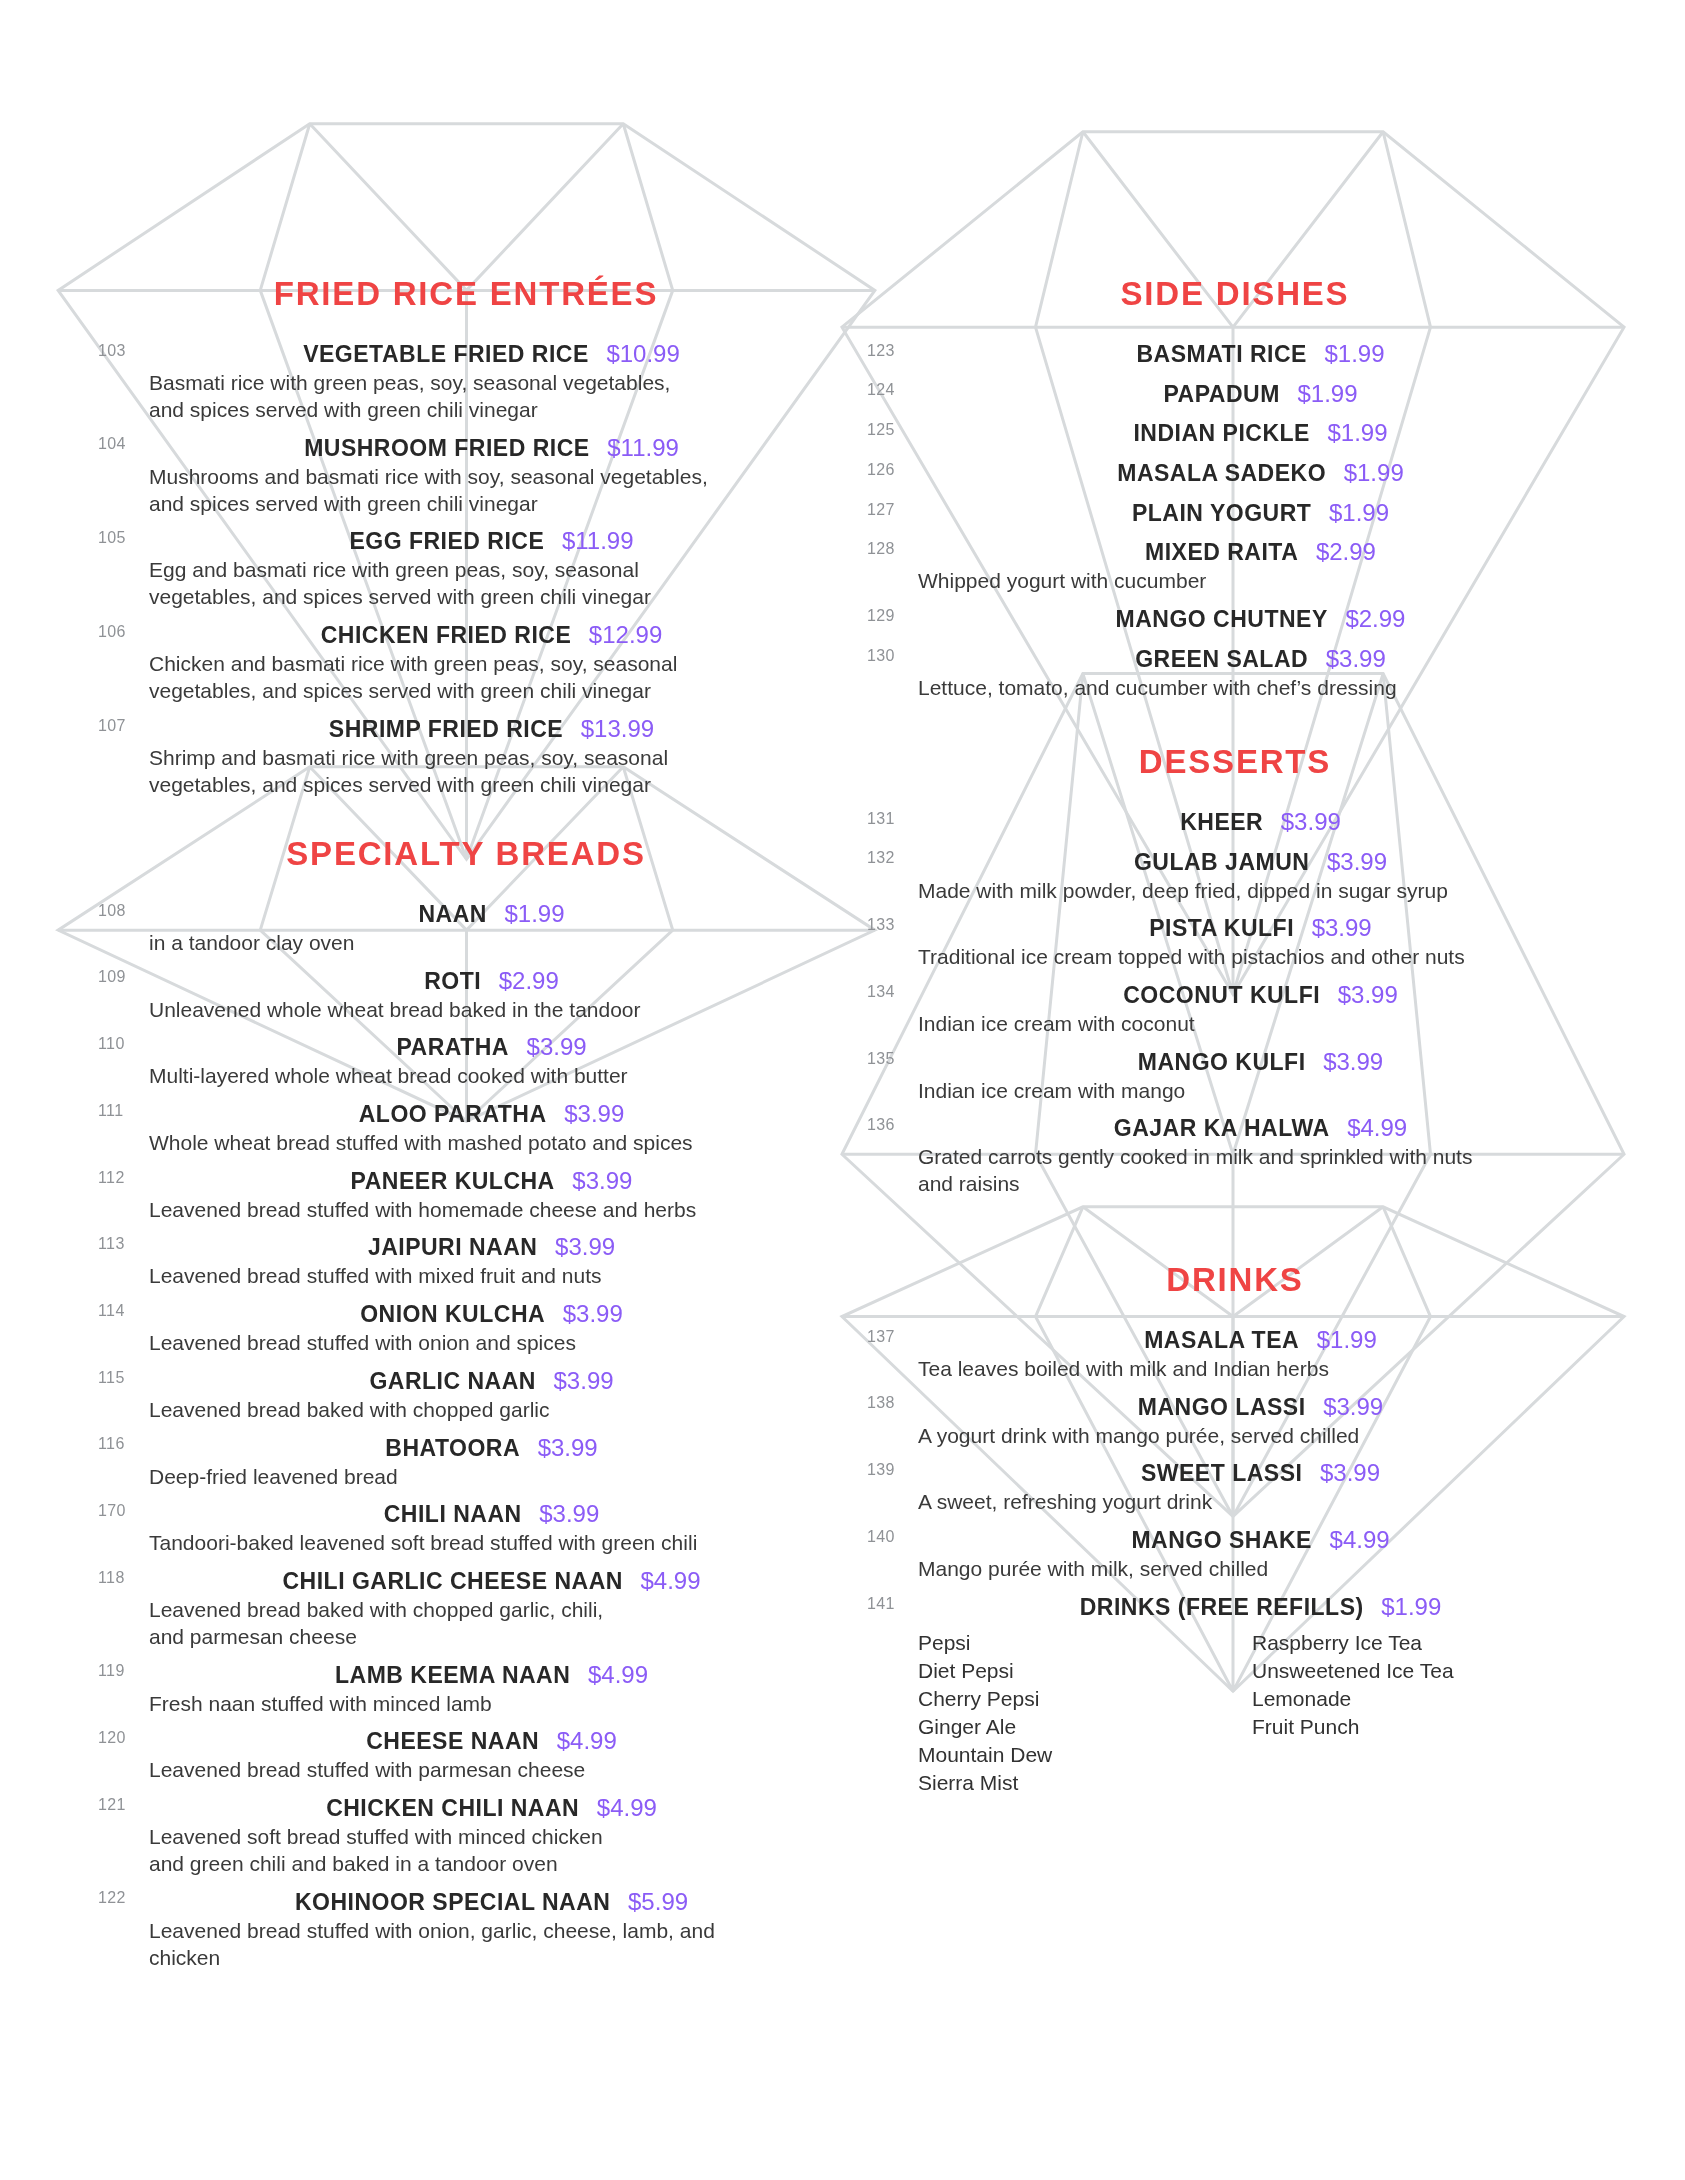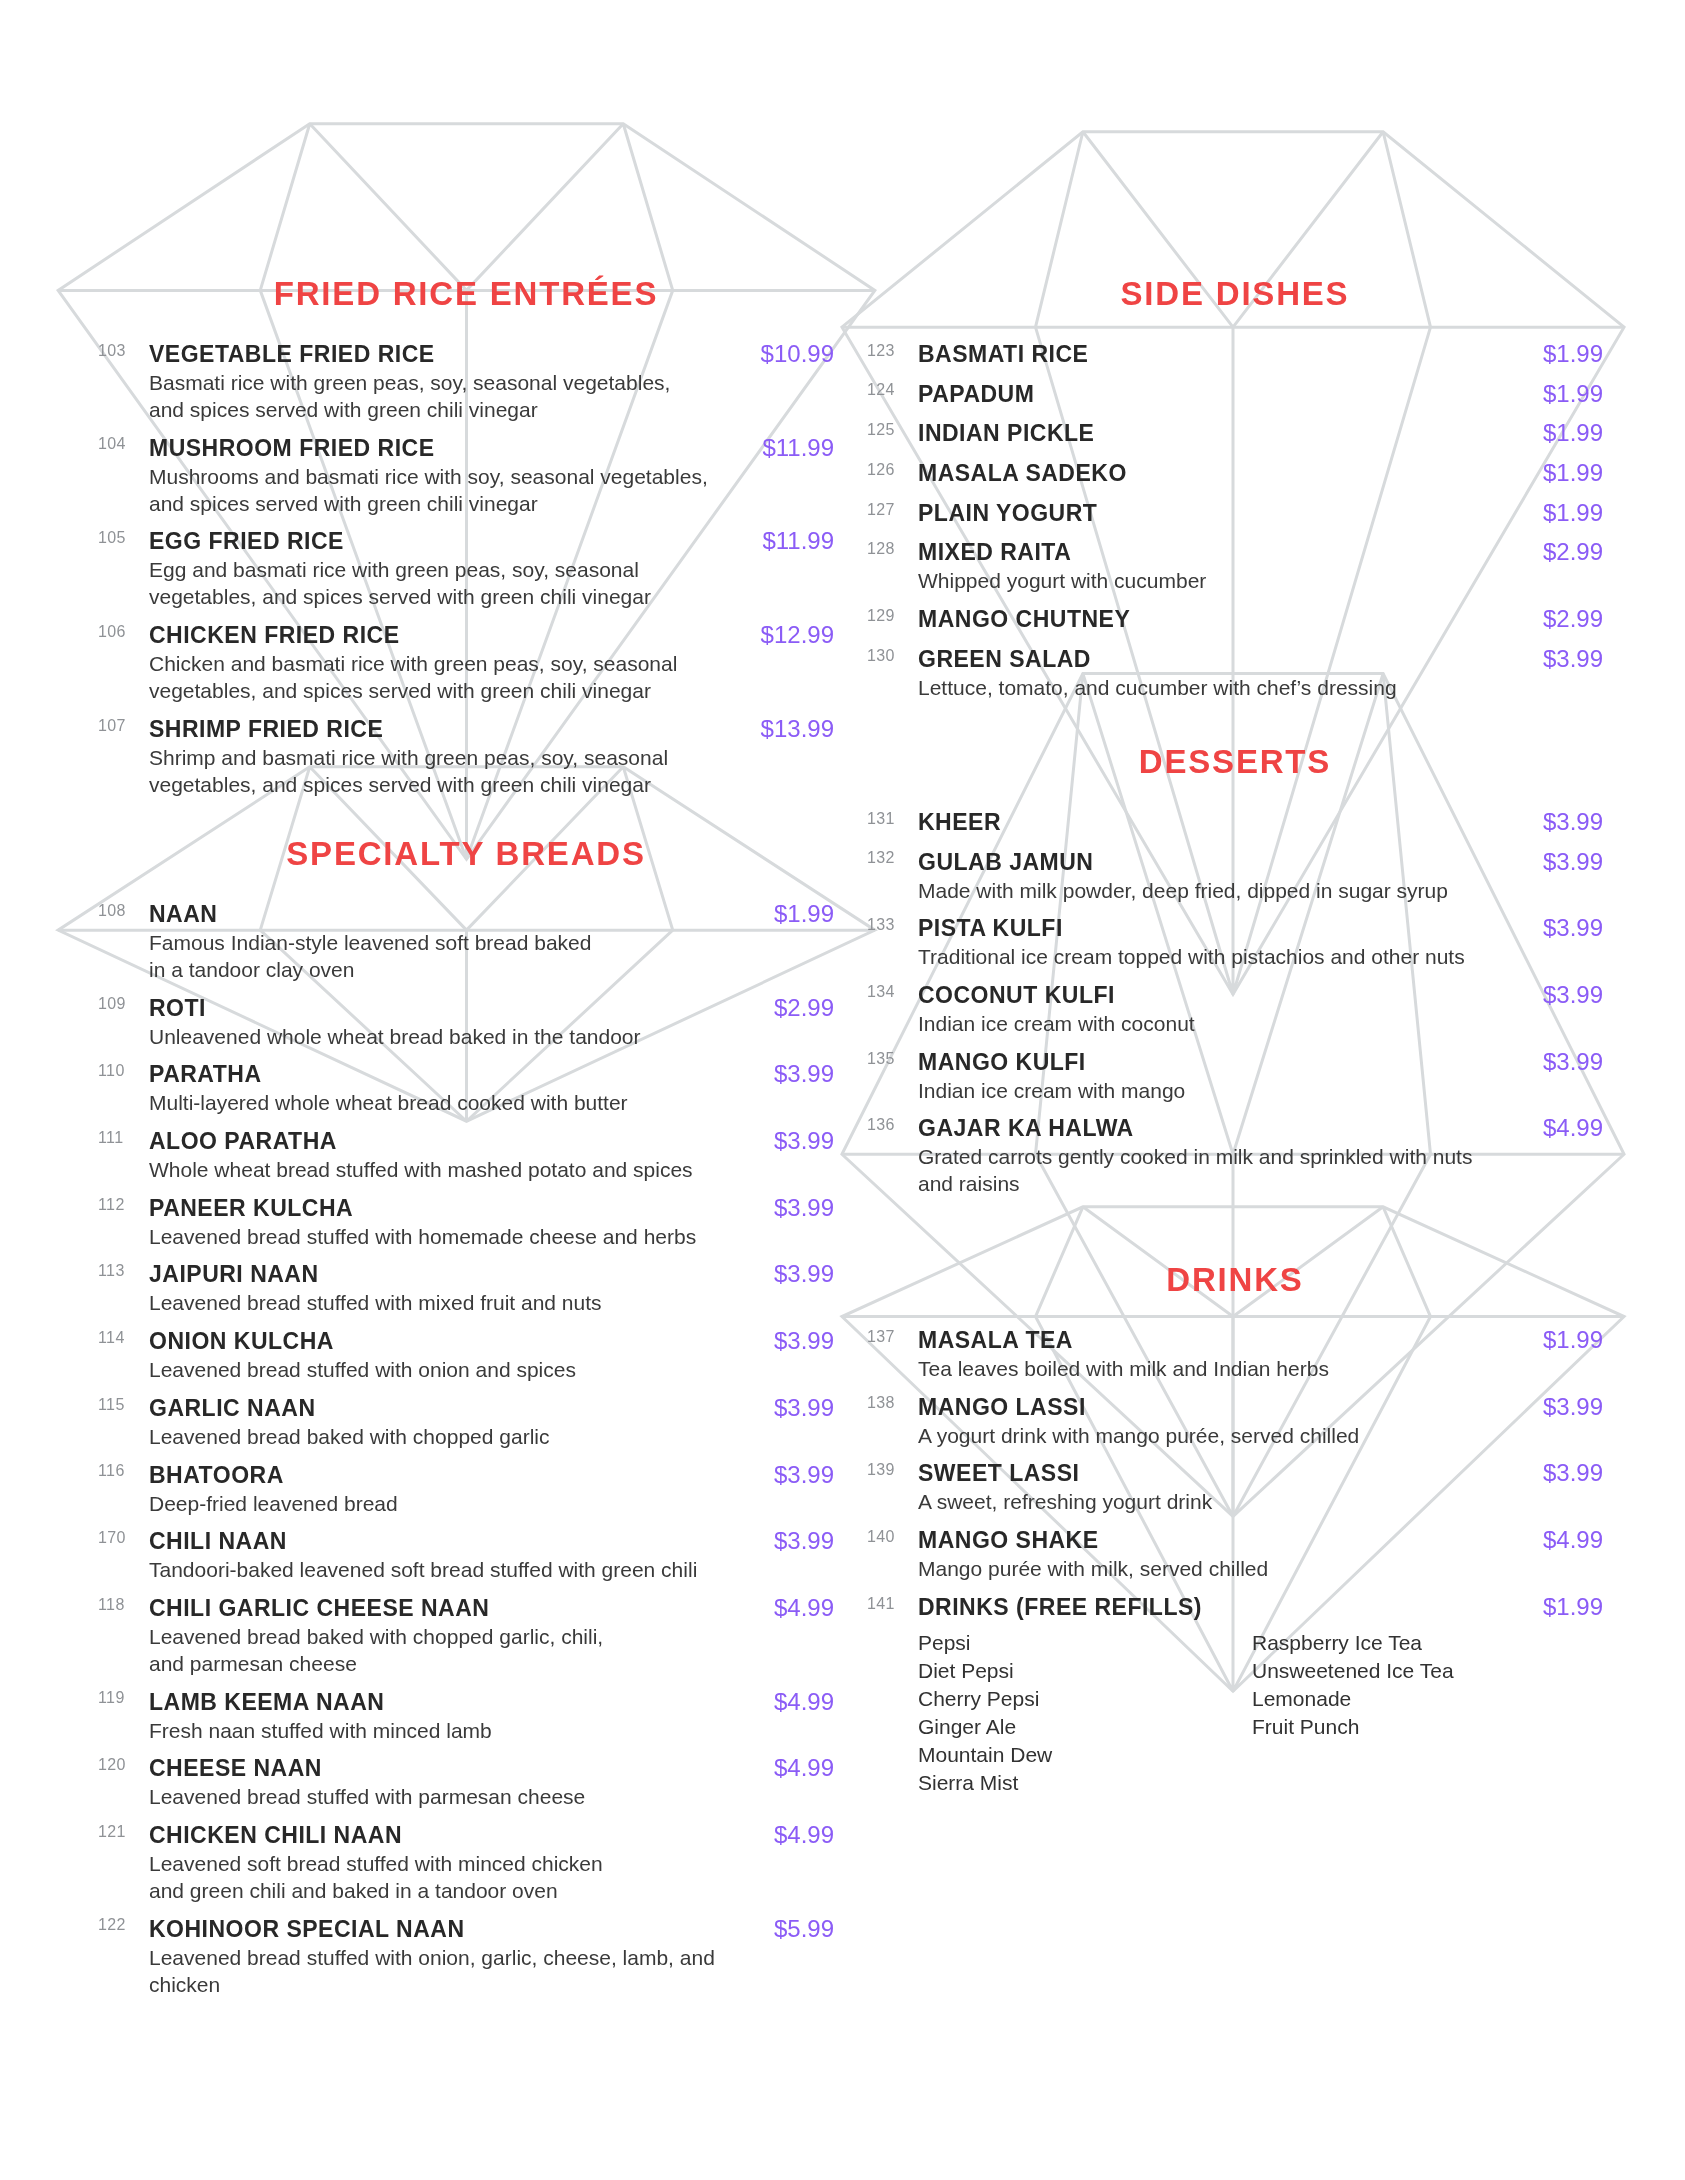--- a/index.html
+++ b/index.html
@@ -21,21 +21,21 @@
   .pos-r3{top:1260px;}
   .sec-title{
     margin:0 0 26px 0;text-align:center;font-size:33px;line-height:39px;
     font-weight:700;letter-spacing:1.8px;color:#ef4444;
   }
   .item{position:relative;padding-left:51px;margin-bottom:9.7px;}
   .num{
     position:absolute;left:0;top:1.8px;font-size:16px;line-height:19.3px;color:#8f9296;
     letter-spacing:0.4px;
   }
-  .trow{display:flex;justify-content:space-between;align-items:baseline;}
+  .trow{display:flex;justify-content:center;align-items:baseline;}
   .iname{
     font-size:23px;line-height:29px;font-weight:700;letter-spacing:0.5px;
     color:#282828;white-space:nowrap;
   }
   .iprice{font-size:24px;line-height:29px;font-weight:400;color:#8b5cf6;white-space:nowrap;margin-left:17.6px;}
   .idesc{color:#3a3a3a;}
   .desc-line{font-size:21px;line-height:27px;white-space:nowrap;}
   .drinklists{display:flex;margin-top:7px;gap:37px;}
   .dl{list-style:none;margin:0;padding:0;width:297px;font-size:21px;line-height:28px;color:#323232;}
 </style>
@@ -143,21 +143,20 @@
     <section class="menu-section pos-l2">
       <h2 class="sec-title">SPECIALTY BREADS</h2>
       <div class="items">
   <div class="item">
     <span class="num">108</span>
     <div class="trow">
       <span class="iname">NAAN</span>
       <span class="iprice">$1.99</span>
     </div>
     <div class="idesc">
-              <div class="desc-line">Famous Indian-style leavened soft bread baked</div>
               <div class="desc-line">in a tandoor clay oven</div>
             </div>
   </div>
 
   <div class="item">
     <span class="num">109</span>
     <div class="trow">
       <span class="iname">ROTI</span>
       <span class="iprice">$2.99</span>
     </div>

